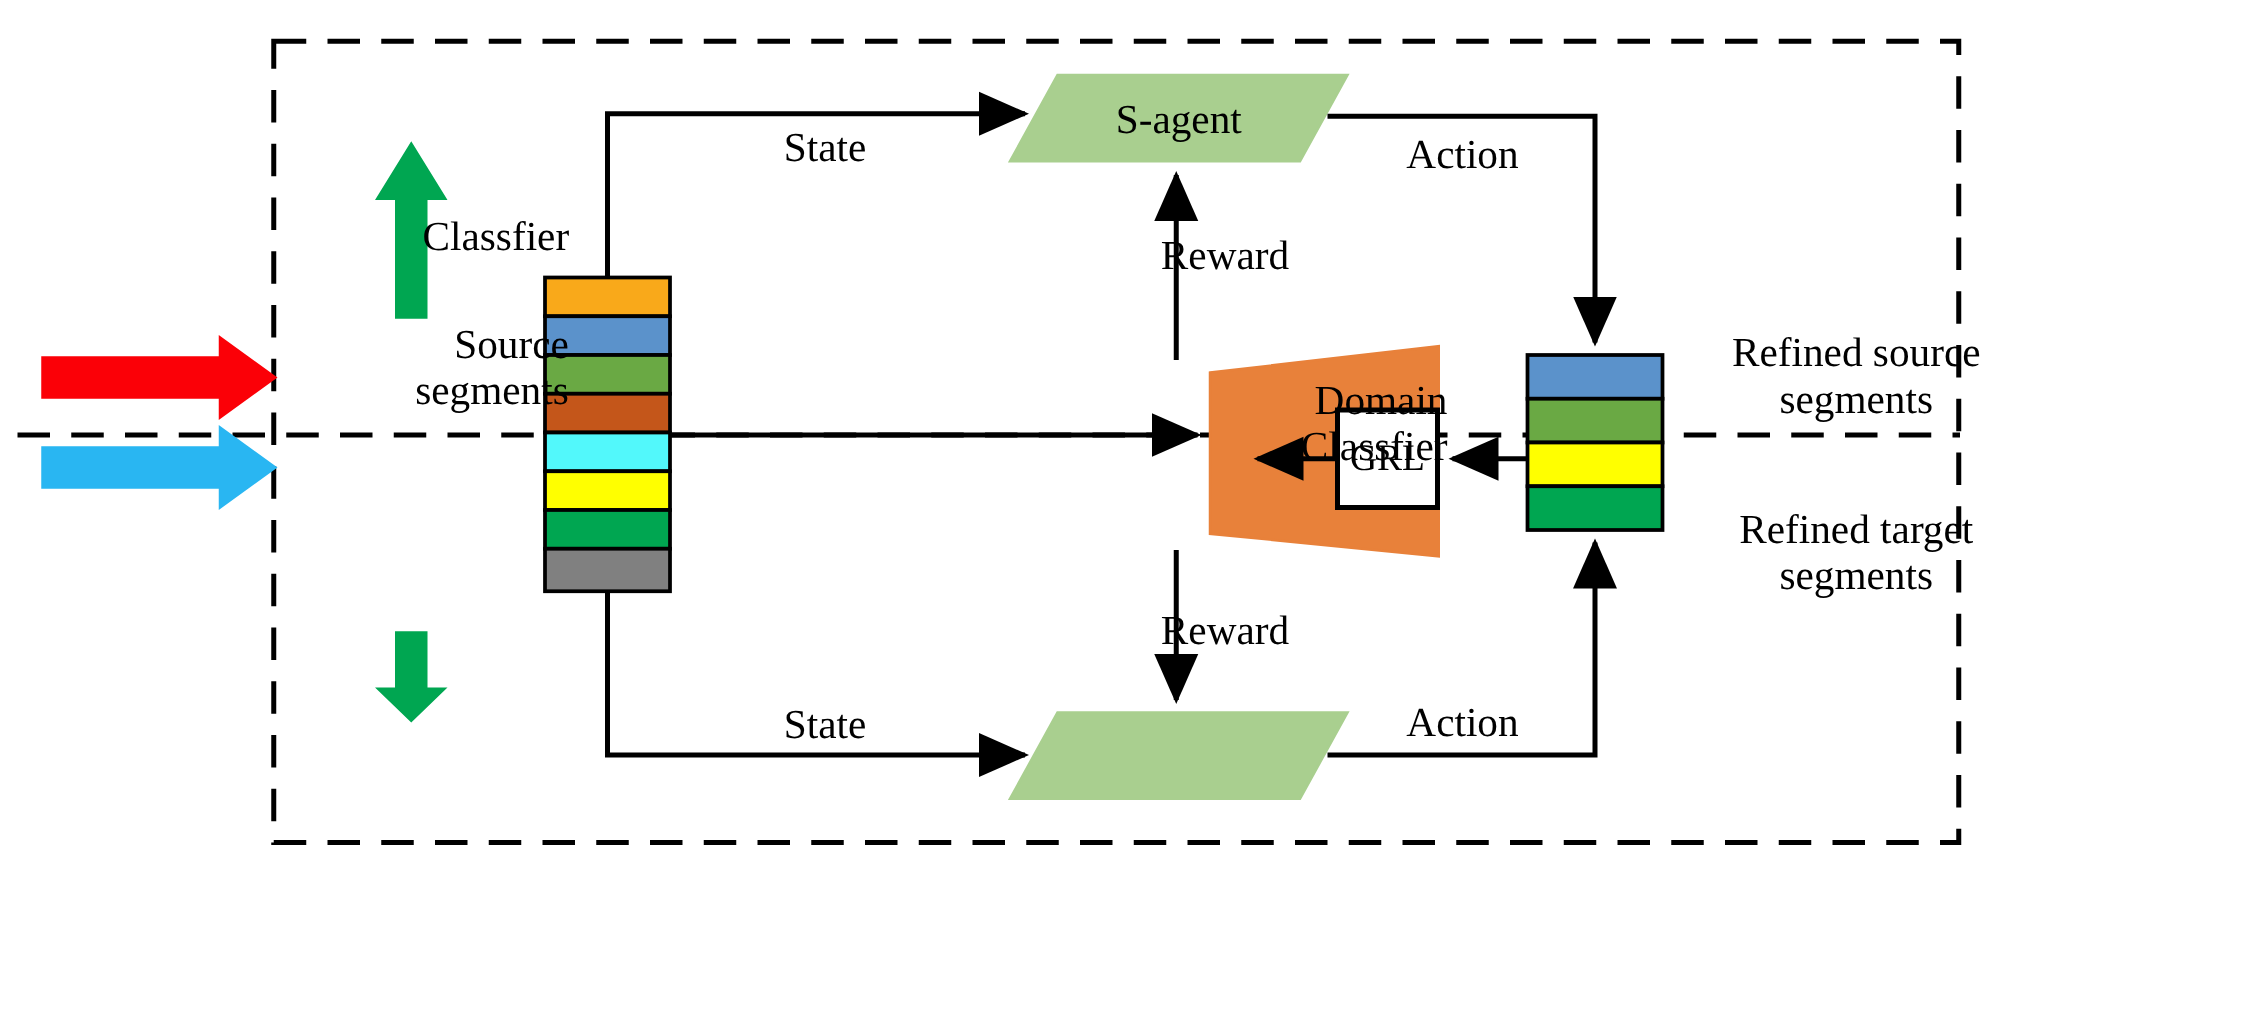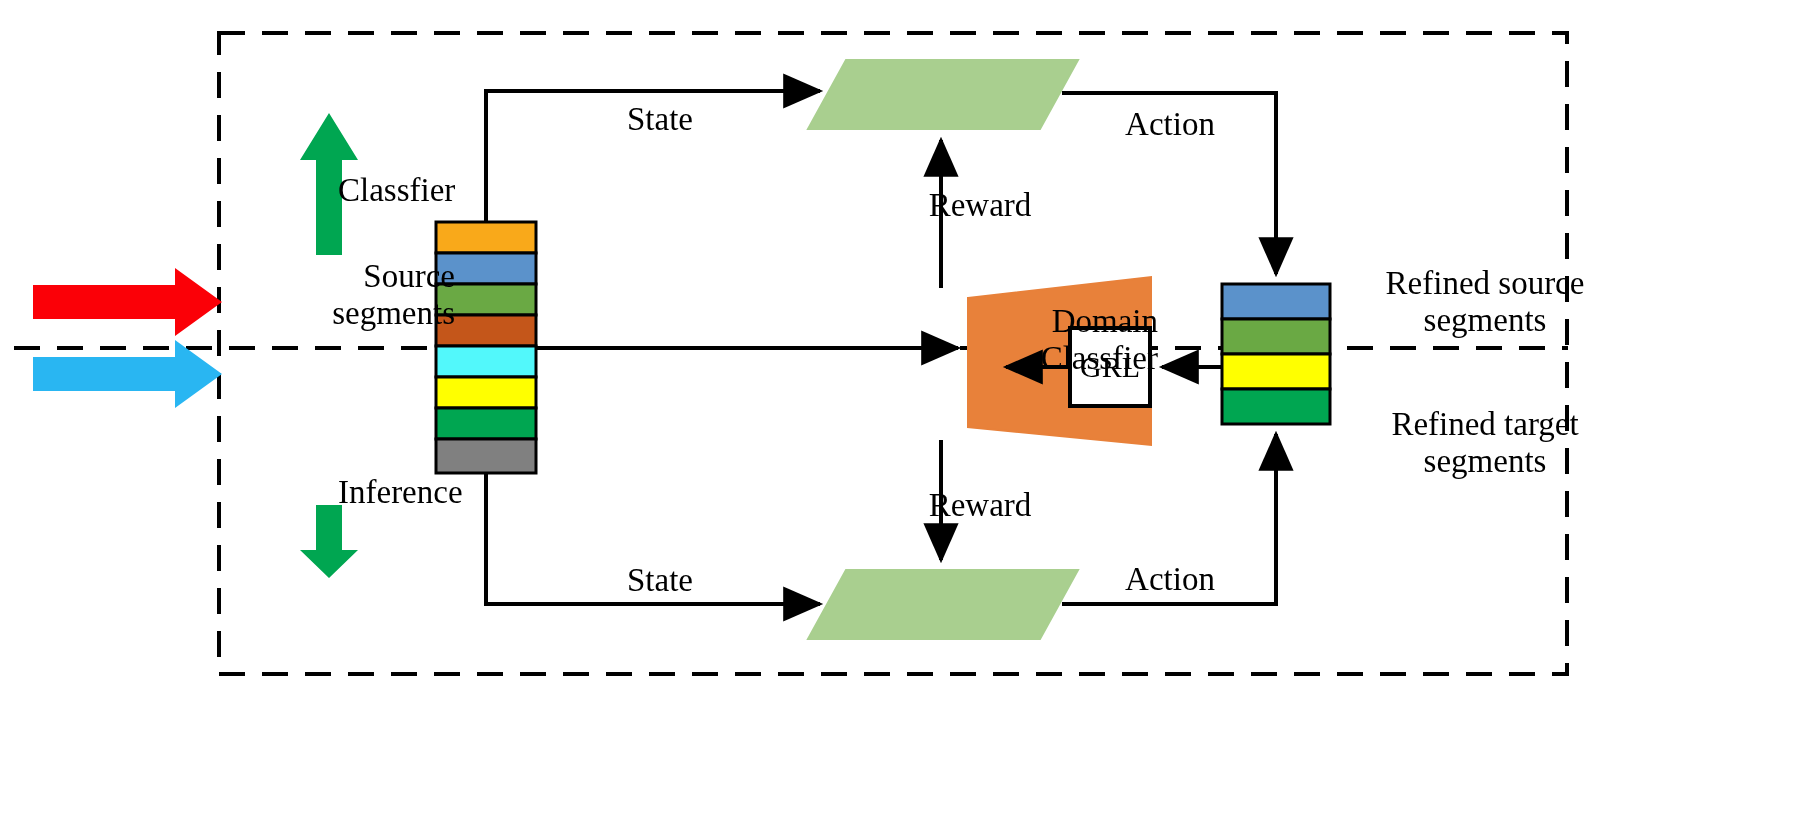--- a/index.html
+++ b/index.html
@@ -84,22 +84,22 @@
     <polyline points="1222,367 1162,367" fill="none" stroke="#000" stroke-width="4" marker-end="url(#ah)"></polyline>
 
     <polyline points="1070,367 1162,367" fill="none" stroke="#000" stroke-width="0"></polyline>
     <polyline points="1068,367 1006,367" fill="none" stroke="#000" stroke-width="4" marker-end="url(#ah)"></polyline>
   </svg>
 
   <div class="lbl t33" style="left:255px;top:258px;width:200px;text-align:right;">Source
 segments</div>
 
   <div class="lbl t33" style="left:338px;top:172px;width:170px;text-align:left;">Classfier</div>
-  <div class="lbl t33" style="left:338px;top:474px;width:180px;text-align:left;">Inference</div>
 
+  <div class="lbl t33" style="left:843px;top:78px;width:200px;">S-agent</div>
   <div class="lbl t33" style="left:963px;top:303px;width:195px;text-align:right;">Domain
 Classfier</div>
   <div class="lbl t31" style="left:1070px;top:350px;width:80px;">GRL</div>
 
   <div class="lbl t33" style="left:570px;top:101px;width:180px;">State</div>
   <div class="lbl t33" style="left:570px;top:562px;width:180px;">State</div>
   <div class="lbl t33" style="left:1080px;top:106px;width:180px;">Action</div>
   <div class="lbl t33" style="left:1080px;top:561px;width:180px;">Action</div>
   <div class="lbl t33" style="left:890px;top:187px;width:180px;">Reward</div>
   <div class="lbl t33" style="left:890px;top:487px;width:180px;">Reward</div>

